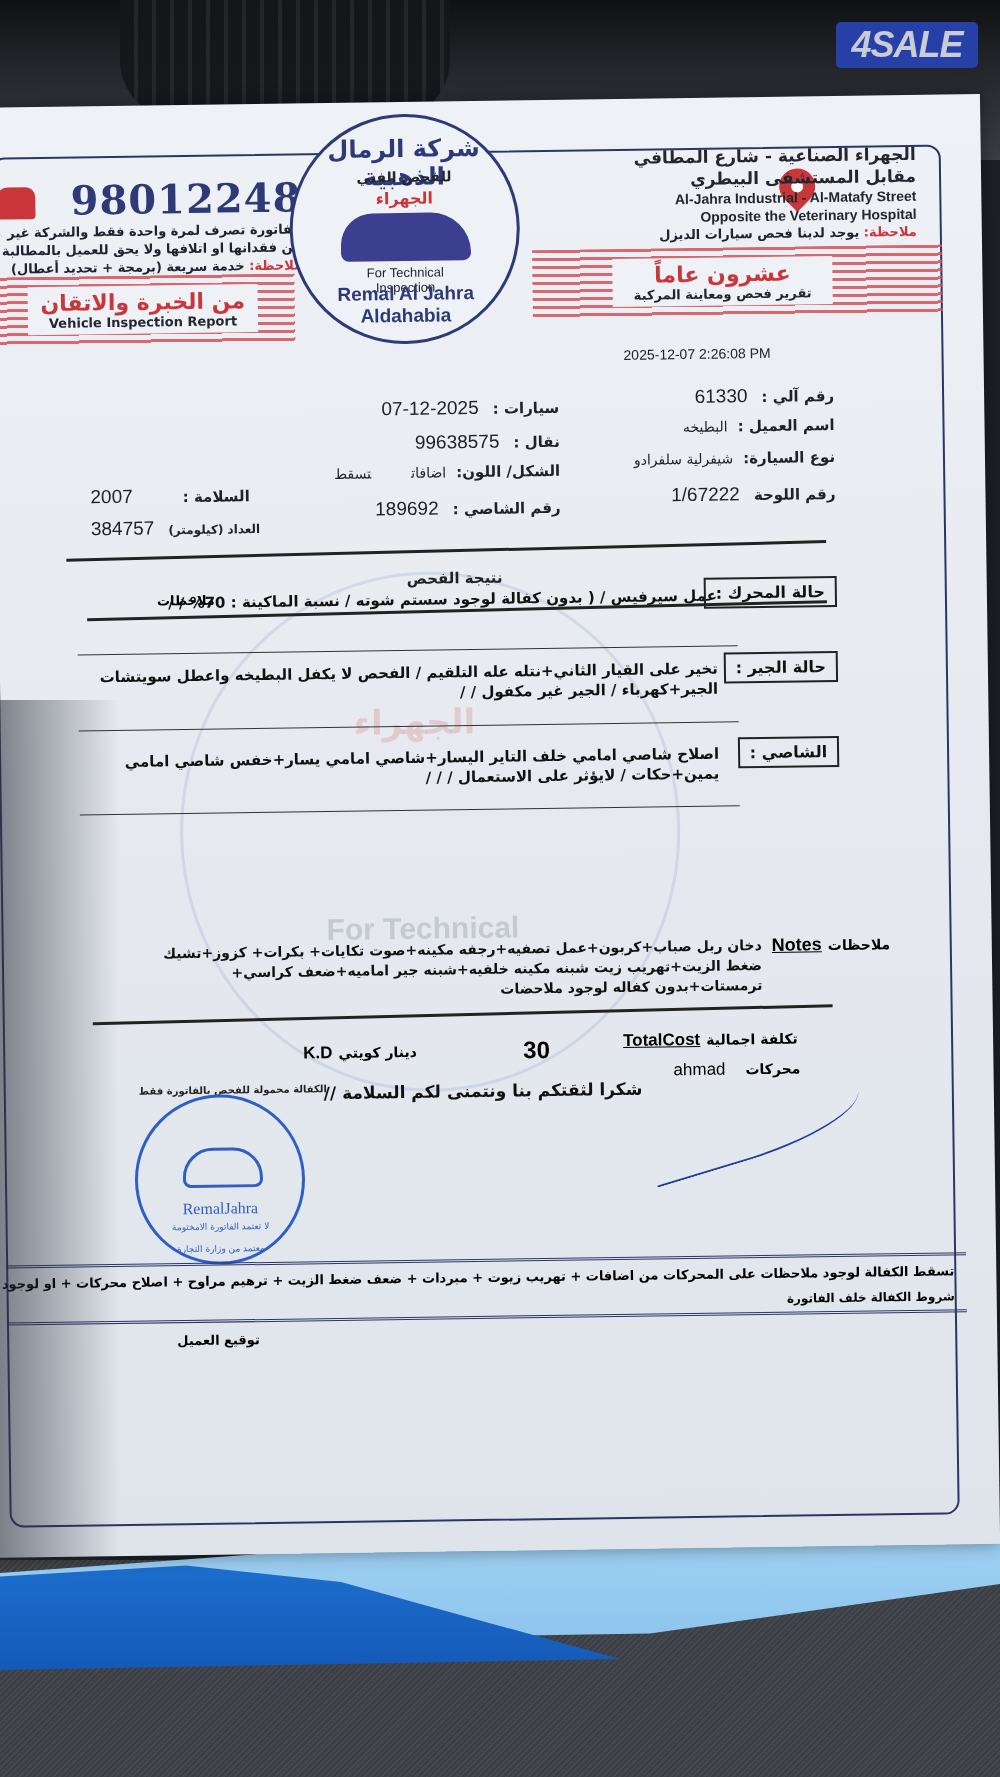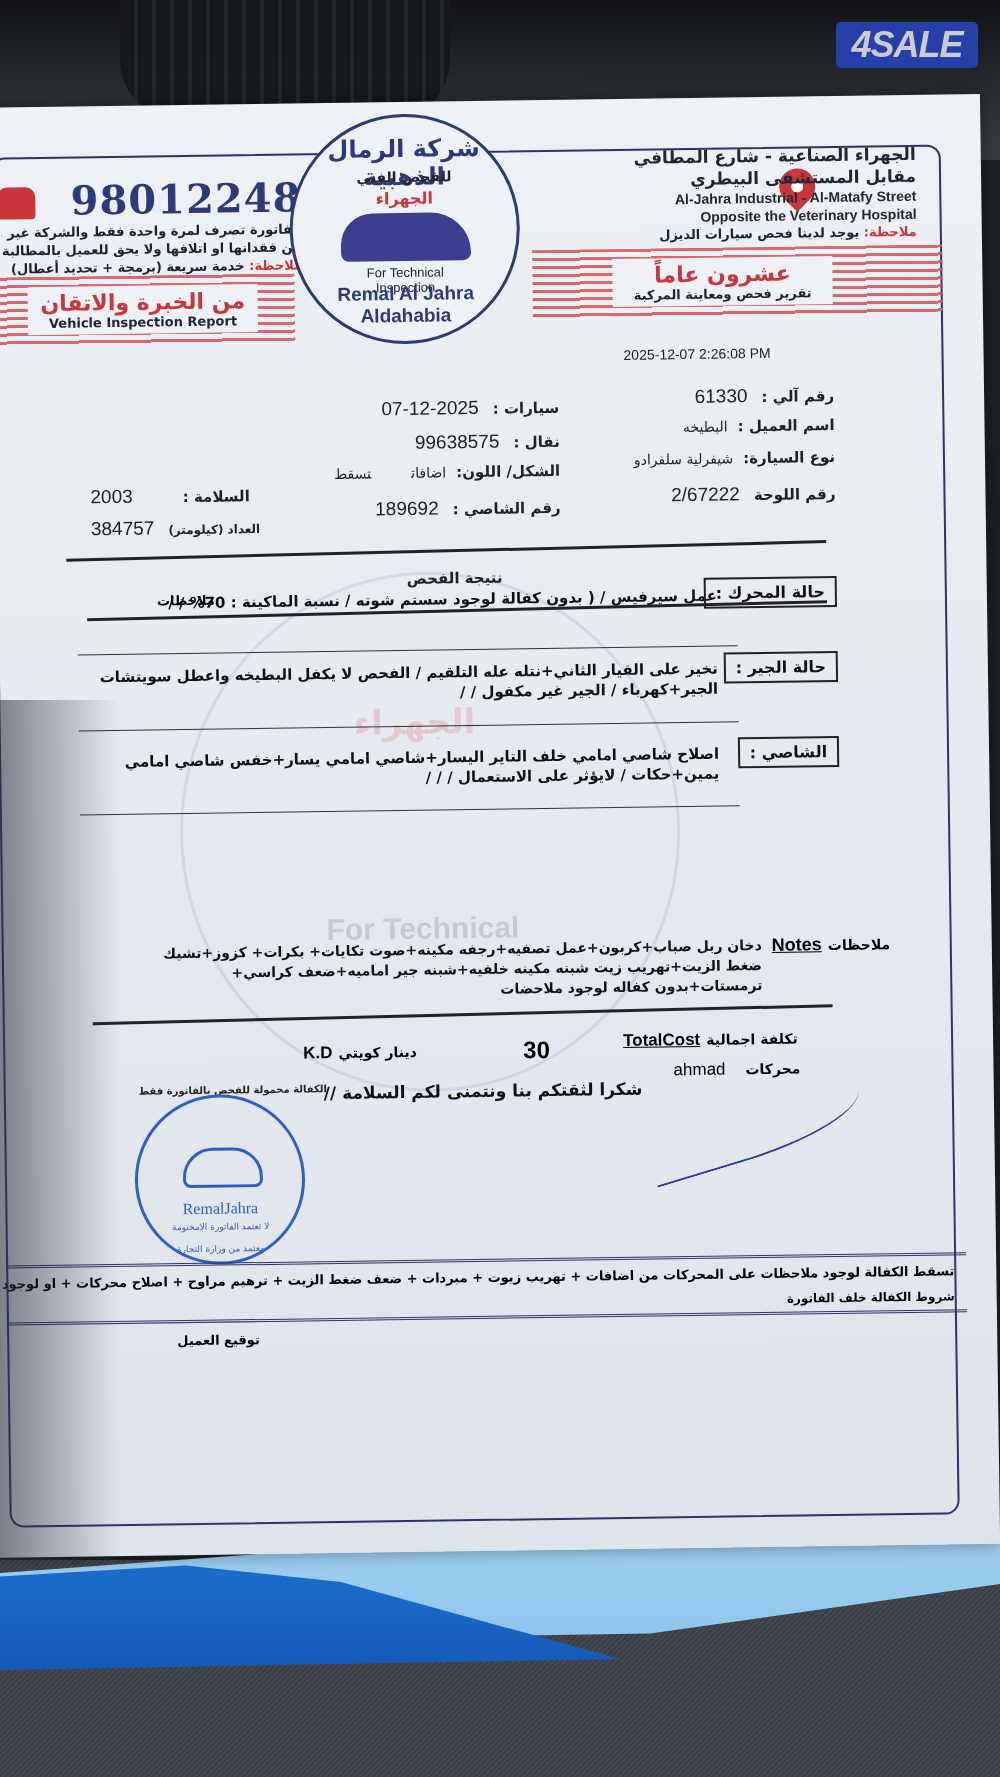--- a/index.html
+++ b/index.html
@@ -214,38 +214,38 @@
   <div class="row" style="right:150px; top:288px;">
     <span>رقم آلي :</span><span class="v">61330</span>
   </div>
   <div class="row" style="right:150px; top:320px;">
     <span>اسم العميل :</span><span class="va">البطيخه</span>
   </div>
   <div class="row" style="right:150px; top:352px;">
     <span>نوع السيارة:</span><span class="va">شيفرلية سلفرادو</span>
   </div>
   <div class="row" style="right:150px; top:386px;">
-    <span>رقم اللوحة</span><span class="v">2/67222</span>
+    <span>رقم اللوحة</span><span class="v">1/67222</span>
   </div>
 
   <div class="row" style="right:425px; top:296px;">
     <span>سيارات :</span><span class="v">2025-12-07</span>
   </div>
   <div class="row" style="right:425px; top:330px;">
     <span>نقال :</span><span class="v">99638575</span>
   </div>
   <div class="row" style="right:425px; top:362px;">
     <span>الشكل/ اللون:</span><span class="va">اضافات</span><span class="va" style="margin-right:40px">تسقط</span>
   </div>
   <div class="row" style="right:425px; top:396px;">
     <span>رقم الشاصي :</span><span class="v">189692</span>
   </div>
 
   <div class="row" style="left:115px; top:380px;">
-    <span>السلامة :</span><span class="v" style="margin-right:50px">2003</span>
+    <span>السلامة :</span><span class="v" style="margin-right:50px">2007</span>
   </div>
   <div class="row" style="left:115px; top:412px; font-size:12px;">
     <span>العداد (كيلومتر)</span><span class="v">384757</span>
   </div>
 
   <div class="rule" style="left:90px; top:448px; width:760px;"></div>
 
   <div class="result-title">نتيجة الفحص</div>
   <div class="notes-col">ملاحظات</div>
   <div class="rule" style="left:110px; top:508px; width:740px;"></div>

